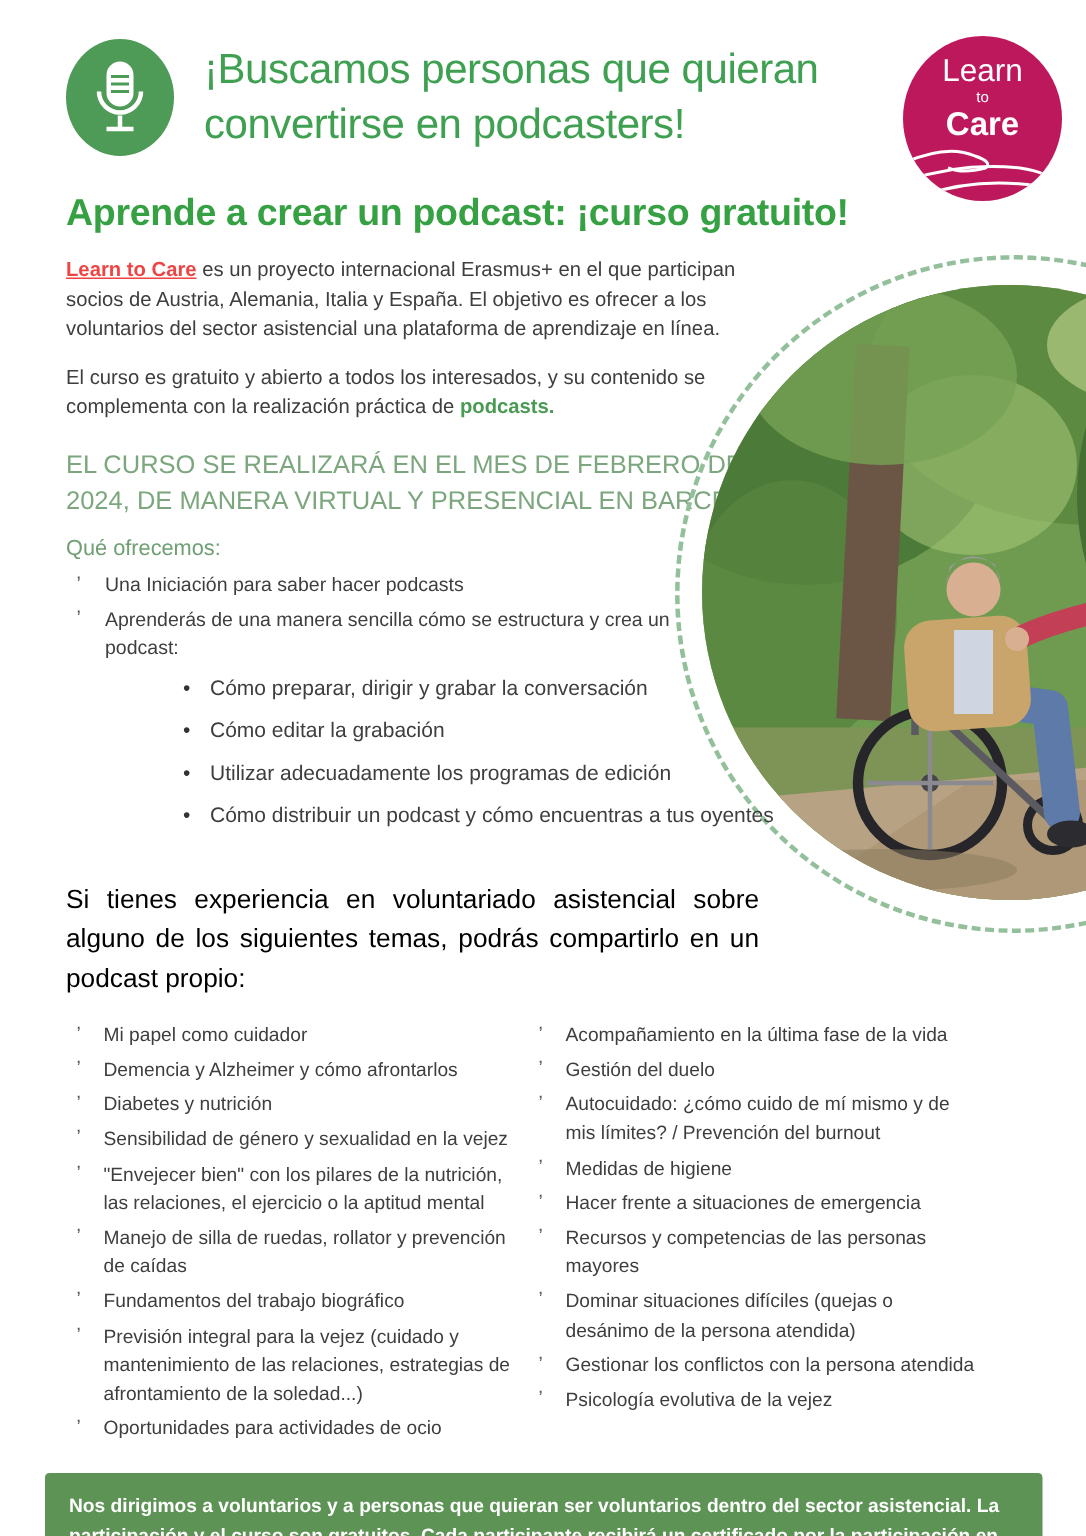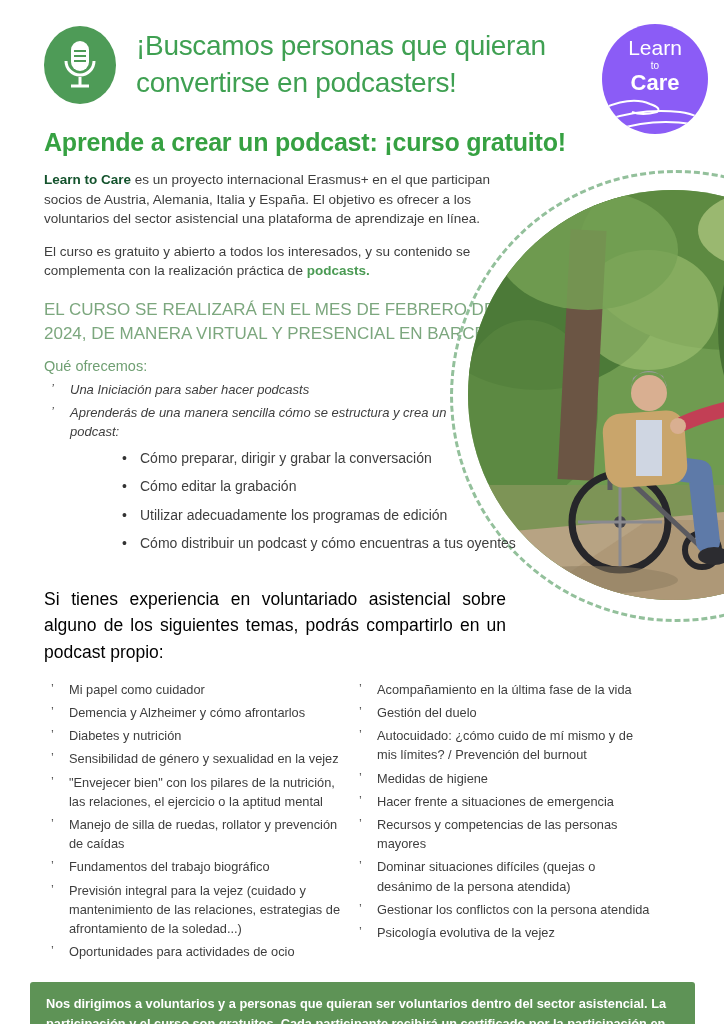--- a/index.html
+++ b/index.html
@@ -3,39 +3,39 @@
 <meta charset="utf-8">
 <style>
   html,body{margin:0;padding:0;background:#e9e9e9;}
   .page{position:relative;width:724px;height:1024px;background:#ffffff;overflow:hidden;
         font-family:"Liberation Sans",sans-serif;color:#3e3e3e;margin:0 auto;}
   
   .header{display:flex;align-items:center;gap:20px;padding:26px 0 0 44px;}
   .mic-badge{width:72px;height:78px;background:#4e9b57;border-radius:50%;flex:0 0 auto;
              display:flex;align-items:center;justify-content:center;}
   .titles{font-size:28px;line-height:1.32;color:#3fa052;letter-spacing:-0.3px;}
-  .ltc-logo{position:absolute;top:24px;right:16px;width:106px;height:110px;background:#8b5cf6;
+  .ltc-logo{position:absolute;top:24px;right:16px;width:106px;height:110px;background:#be185d;
             border-radius:50%;color:#fff;text-align:center;overflow:hidden;}
   .ltc-logo .l1{font-size:21px;margin-top:12px;}
   .ltc-logo .l2{font-size:10px;line-height:1.1;}
   .ltc-logo .l3{font-size:22px;line-height:1.05;font-weight:bold;}
   .ltc-hand{position:absolute;left:0;bottom:0;}
   
   .dashed-ring{position:absolute;left:450px;top:170px;width:452px;height:452px;border:3px dashed #93c09b;
                border-radius:50%;box-sizing:border-box;}
   .photo-wrap{position:absolute;left:468px;top:190px;width:410px;height:410px;border-radius:50%;overflow:hidden;}
   
   .h1{margin:24px 0 0 44px;font-size:25px;font-weight:bold;color:#36a142;letter-spacing:-0.2px;}
   .para{margin:13px 0 0 44px;max-width:472px;font-size:13.5px;line-height:1.45;}
-  .para .lead{color:#14532d;font-weight:bold;}
+  .para .lead{color:#ef4444;font-weight:bold;text-decoration:underline;}
   .para .bold-green{color:#4a9a53;font-weight:bold;}
   .caps-heading{margin:17px 0 0 44px;max-width:505px;font-size:17px;line-height:1.4;color:#7ca77e;}
   .offer-label{margin:13px 0 0 44px;font-size:14.5px;color:#6f9f72;}
   ul.blist{list-style:none;margin:7px 0 0 44px;padding:0;max-width:452px;}
-  ul.blist li{position:relative;padding-left:26px;font-size:13px;line-height:1.45;margin-bottom:4px;font-style:italic;}
+  ul.blist li{position:relative;padding-left:26px;font-size:13px;line-height:1.45;margin-bottom:4px;}
   ul.blist li::before{content:"\2019";position:absolute;left:7px;top:-1px;color:#555;}
   ul.sublist{list-style:none;margin:6px 0 0 122px;padding:0;max-width:420px;}
   ul.sublist li{position:relative;padding-left:18px;font-size:14px;line-height:1.45;margin-bottom:8px;}
   ul.sublist li::before{content:"\2022";position:absolute;left:0;top:0;color:#333;}
   .topics-intro{margin:33px 0 0 44px;max-width:462px;font-size:17.5px;line-height:1.5;color:#000000;
                 text-align:justify;}
   .columns{display:flex;gap:10px;margin:14px 0 0 44px;}
   .columns ul{list-style:none;margin:1px;padding:0;}
   .col-left{width:296px;}
   .col-right{width:300px;}

